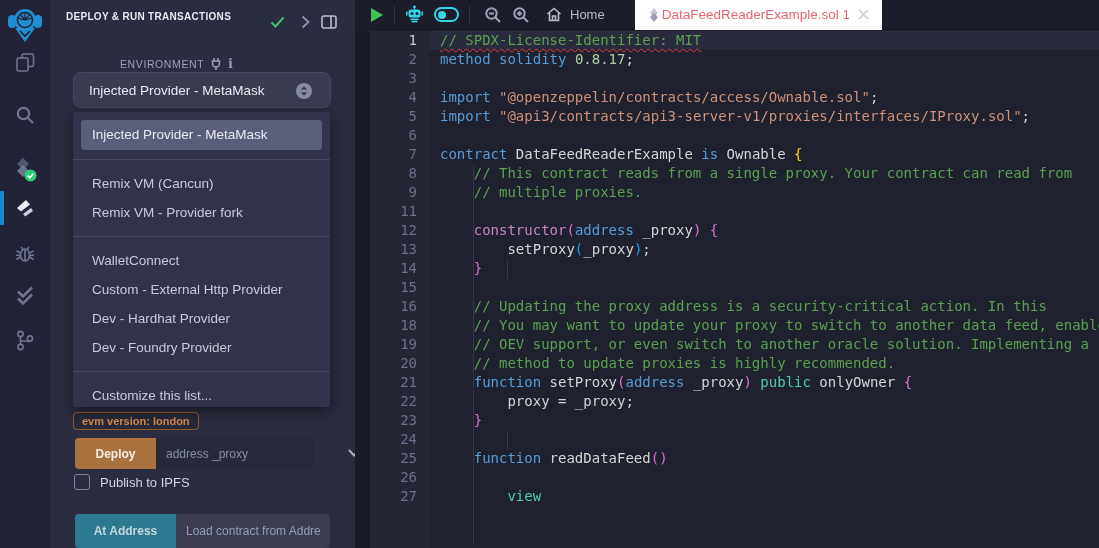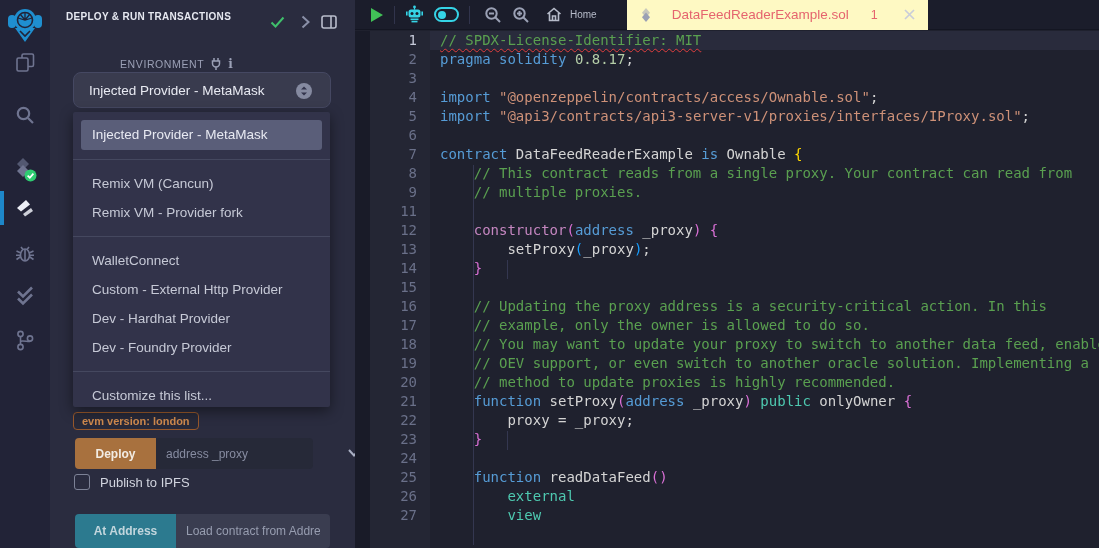--- a/index.html
+++ b/index.html
@@ -42,22 +42,22 @@
   .btn-ataddr { width:101px; height:34px; background:#2c7a8f; border:none; border-radius:4px 0 0 4px; color:#c2d6dd; font-size:12px; font-weight:bold; font-family:inherit; cursor:pointer; }
   .ataddr-input { width:154px; height:34px; background:#3a3d50; border:none; border-radius:0 4px 4px 0; padding:0 10px; font-size:12px; color:#d2d4e0; font-family:inherit; }
   .ataddr-input::placeholder { color:#979db0; }
   
   .editor { position:absolute; left:355px; top:0; width:744px; height:548px; background:#1f212e; }
   .ed-toolbar { position:absolute; left:0; top:0; width:744px; height:30px; background:#1b1d2b; display:flex; align-items:center; border-bottom:1px solid #141622; }
   .tb-div { width:1px; height:18px; background:#31344c; margin:0 10px; }
   .tb-ic { display:flex; align-items:center; justify-content:center; cursor:pointer; }
   .toggle { width:25px; height:15px; border:2px solid #35d4e6; border-radius:8px; position:relative; cursor:pointer; }
   .toggle .dot { position:absolute; left:2px; top:1.5px; width:8px; height:8px; border-radius:50%; background:#35d4e6; }
-  .home-tab { display:flex; align-items:center; gap:8px; margin-left:16px; color:#b6bbc9; font-size:10px; cursor:pointer; }
-  .file-tab { margin-left:30px; height:30px; background:#fef9c3; display:flex; align-items:center; padding:0 13px; gap:20px; cursor:pointer; }
+  .home-tab { display:flex; align-items:flex-end; gap:8px; margin-left:16px; color:#b6bbc9; font-size:13px; cursor:pointer; }
+  .file-tab { margin-left:30px; height:30px; background:#ffffff; display:flex; align-items:center; padding:0 13px; gap:2px; cursor:pointer; }
   .file-tab .fname { font-size:13.5px; color:#e5646e; }
   .file-tab .fbadge { font-size:12.5px; color:#e5646e; margin-left:2px; }
   
   .ed-content { position:absolute; left:0; top:31px; width:744px; height:517px; }
   .glyph-strip { position:absolute; left:0; top:0; width:15px; height:100%; background:#191b28; }
   .gutter-bg { position:absolute; left:15px; top:0; width:60px; height:100%; background:#242634; }
   .guide { position:absolute; width:1px; background:#343750; z-index:1; }
   #code-rows { position:absolute; left:0; top:0; width:100%; z-index:2; }
   .crow { height:19px; display:flex; font-family:"DejaVu Sans Mono", monospace; font-size:14px; line-height:19px; white-space:pre; }
   .crow.cur { background:linear-gradient(to right, rgba(0,0,0,0) 75px, #292b3c 75px); }
@@ -269,42 +269,41 @@
     </div>
 
     <div class="ed-content">
       <div class="glyph-strip"></div>
       <div class="gutter-bg"></div>
       <div class="guide" style="left:118px; top:134px; height:380px"></div>
       <div class="guide" style="left:152px; top:229px; height:19px"></div>
       <div class="guide" style="left:152px; top:400px; height:19px"></div>
       <div id="code-rows">
           <div class="crow cur"><span class="ln">1</span><span class="ct"><span class="t-com squig">// SPDX-License-Identifier: MIT</span></span></div>
-          <div class="crow"><span class="ln">2</span><span class="ct"><span class="t-kw">pragma</span><span class="t-pl"> </span><span class="t-kw">solidity</span><span class="t-pl"> </span><span class="t-num">0.8.17</span><span class="t-pl">;</span></span></div>
+          <div class="crow"><span class="ln">2</span><span class="ct"><span class="t-kw">method</span><span class="t-pl"> </span><span class="t-kw">solidity</span><span class="t-pl"> </span><span class="t-num">0.8.17</span><span class="t-pl">;</span></span></div>
           <div class="crow"><span class="ln">3</span><span class="ct"></span></div>
           <div class="crow"><span class="ln">4</span><span class="ct"><span class="t-kw">import</span><span class="t-pl"> </span><span class="t-str">"@openzeppelin/contracts/access/Ownable.sol"</span><span class="t-pl">;</span></span></div>
           <div class="crow"><span class="ln">5</span><span class="ct"><span class="t-kw">import</span><span class="t-pl"> </span><span class="t-str">"@api3/contracts/api3-server-v1/proxies/interfaces/IProxy.sol"</span><span class="t-pl">;</span></span></div>
           <div class="crow"><span class="ln">6</span><span class="ct"></span></div>
           <div class="crow"><span class="ln">7</span><span class="ct"><span class="t-kw">contract</span><span class="t-pl"> DataFeedReaderExample </span><span class="t-kw">is</span><span class="t-pl"> Ownable </span><span class="t-b1">{</span></span></div>
           <div class="crow"><span class="ln">8</span><span class="ct"><span class="t-com">    // This contract reads from a single proxy. Your contract can read from</span></span></div>
           <div class="crow"><span class="ln">9</span><span class="ct"><span class="t-com">    // multiple proxies.</span></span></div>
           <div class="crow"><span class="ln">11</span><span class="ct"></span></div>
           <div class="crow"><span class="ln">12</span><span class="ct"><span class="t-pl">    </span><span class="t-mag">constructor</span><span class="t-b2">(</span><span class="t-kw">address</span><span class="t-pl"> _proxy</span><span class="t-b2">)</span><span class="t-pl"> </span><span class="t-b2">{</span></span></div>
           <div class="crow"><span class="ln">13</span><span class="ct"><span class="t-pl">        setProxy</span><span class="t-b3">(</span><span class="t-pl">_proxy</span><span class="t-b3">)</span><span class="t-pl">;</span></span></div>
           <div class="crow"><span class="ln">14</span><span class="ct"><span class="t-pl">    </span><span class="t-b2">}</span></span></div>
           <div class="crow"><span class="ln">15</span><span class="ct"></span></div>
           <div class="crow"><span class="ln">16</span><span class="ct"><span class="t-com">    // Updating the proxy address is a security-critical action. In this</span></span></div>
-          <div class="crow"><span class="ln">17</span><span class="ct"><span class="t-com">    // example, only the owner is allowed to do so.</span></span></div>
           <div class="crow"><span class="ln">18</span><span class="ct"><span class="t-com">    // You may want to update your proxy to switch to another data feed, enable</span></span></div>
           <div class="crow"><span class="ln">19</span><span class="ct"><span class="t-com">    // OEV support, or even switch to another oracle solution. Implementing a </span></span></div>
           <div class="crow"><span class="ln">20</span><span class="ct"><span class="t-com">    // method to update proxies is highly recommended.</span></span></div>
           <div class="crow"><span class="ln">21</span><span class="ct"><span class="t-pl">    </span><span class="t-kw">function</span><span class="t-pl"> setProxy</span><span class="t-b2">(</span><span class="t-kw">address</span><span class="t-pl"> _proxy</span><span class="t-b2">)</span><span class="t-pl"> </span><span class="t-type">public</span><span class="t-pl"> onlyOwner </span><span class="t-b2">{</span></span></div>
           <div class="crow"><span class="ln">22</span><span class="ct"><span class="t-pl">        proxy = _proxy;</span></span></div>
           <div class="crow"><span class="ln">23</span><span class="ct"><span class="t-pl">    </span><span class="t-b2">}</span></span></div>
           <div class="crow"><span class="ln">24</span><span class="ct"></span></div>
           <div class="crow"><span class="ln">25</span><span class="ct"><span class="t-pl">    </span><span class="t-kw">function</span><span class="t-pl"> readDataFeed</span><span class="t-b2">(</span><span class="t-b2">)</span></span></div>
-          <div class="crow"><span class="ln">26</span><span class="ct"><span class="t-pl">        </span><span class="t-type">external</span></span></div>
+          <div class="crow"><span class="ln">26</span></div>
           <div class="crow"><span class="ln">27</span><span class="ct"><span class="t-pl">        </span><span class="t-type">view</span></span></div>
         </div>
     </div>
   </div>
 
 </div>
 
 </body></html>

